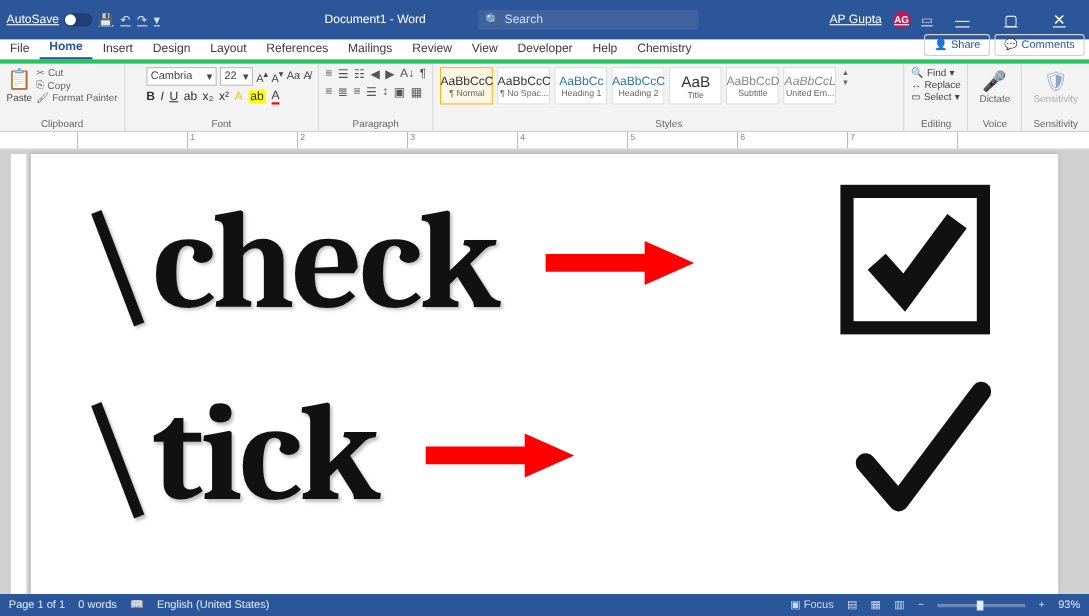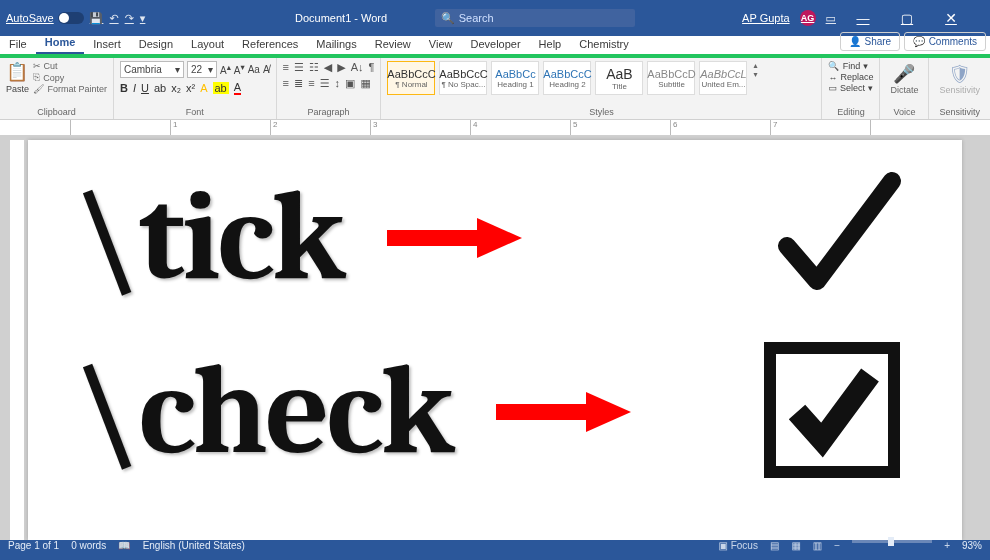--- a/index.html
+++ b/index.html
@@ -7,21 +7,21 @@
 
 
 .titlebar { height: 36px; background: #2b579a; color: #fff; display: flex; align-items: center; font-size: 11px; text-decoration: underline; }
 .titlebar .qa { display: flex; align-items: center; gap: 6px; padding: 0 6px; }
 .titlebar .autosave { display: flex; align-items: center; gap: 4px; }
 .titlebar .toggle { width: 26px; height: 12px; background: #1e3f73; border-radius: 6px; position: relative; }
 .titlebar .toggle::after { content: ""; position: absolute; left: 1px; top: 1px; width: 10px; height: 10px; background: #fff; border-radius: 50%; }
 .titlebar .qa-icon { opacity: .85; cursor: default; }
 .titlebar .doc-title { position: absolute; left: 50%; transform: translateX(-200px); }
 .titlebar .search { position: absolute; left: 50%; transform: translateX(-60px); width: 200px; height: 18px; background: #40639f; border-radius: 2px; display: flex; align-items: center; padding: 0 6px; gap: 4px; font-size: 11px; color: #cfe0ff; }
-.titlebar .right { margin-left: auto; display: flex; align-items: center; gap: 10px; padding-right: 22px; }
+.titlebar .right { margin-left: auto; display: flex; align-items: center; gap: 10px; padding-right: 10px; }
 .titlebar .avatar { width: 16px; height: 16px; border-radius: 50%; background: #be185d; color: #fff; display: flex; align-items: center; justify-content: center; font-size: 9px; font-weight: 600; }
 .titlebar .winbtn { width: 34px; text-align: center; font-size: 13px; }
 .titlebar .winbtn.close { font-size: 14px; }
 
 
 .tabs { height: 22px; background: #fff; display: flex; align-items: flex-end; font-size: 11px; color: #3a3a3a; border-bottom: 4px solid #22c55e; }
 .tabs .tab { padding: 4px 9px; cursor: default; }
 .tabs .tab.active { color: #2b579a; border-bottom: 2px solid #2b579a; font-weight: 600; }
 .tabs .spacer { flex: 1; }
 .tabs .share-btn, .tabs .comments-btn { padding: 3px 8px; border: 1px solid #d0d0d0; border-radius: 3px; margin: 2px 4px 3px 0; font-size: 10px; color: #2b579a; display: flex; align-items: center; gap: 3px; }
@@ -34,21 +34,21 @@
 
 .clip-paste { display: flex; flex-direction: column; align-items: center; gap: 1px; font-size: 9px; }
 .clip-paste .ic { font-size: 18px; }
 .clip-mini { display: flex; flex-direction: column; gap: 1px; font-size: 9px; color: #666; }
 .clip-mini div { display: flex; align-items: center; gap: 3px; }
 
 .font-top { display: flex; align-items: center; gap: 3px; }
 .font-name { width: 64px; height: 17px; border: 1px solid #bbb; background: #fff; font-size: 10px; padding: 0 3px; display: flex; align-items: center; justify-content: space-between; }
 .font-size { width: 30px; height: 17px; border: 1px solid #bbb; background: #fff; font-size: 10px; padding: 0 3px; display: flex; align-items: center; justify-content: space-between; }
 .font-bot { display: flex; align-items: center; gap: 5px; margin-top: 3px; font-size: 11px; color: #333; }
-.font-col { display: flex; flex-direction: column; }
+.font-col { display: flex; flex-direction: column; margin-left: 13px; }
 
 .para-row { display: flex; gap: 5px; font-size: 11px; color: #555; }
 .para-col { display: flex; flex-direction: column; gap: 3px; }
 
 .styles-body { display: flex; gap: 2px; }
 .style-box { width: 48px; height: 34px; border: 1px solid #ddd; background: #fff; display: flex; flex-direction: column; align-items: center; justify-content: center; font-size: 8px; color: #666; }
 .style-box .prev { font-size: 11px; color: #333; }
 .style-box.sel { border-color: #fdb813; background: #fff7e6; }
 
 .edit-col { display: flex; flex-direction: column; gap: 1px; font-size: 9px; color: #444; }
@@ -68,21 +68,21 @@
 .page { width: 100%; height: 100%; background: #fff; box-shadow: 0 0 4px rgba(0,0,0,.2); padding: 26px 40px 0 50px; position: relative; }
 
 .demo { display: flex; flex-direction: column; gap: 30px; }
 .demo-row { display: flex; align-items: center; }
 .demo-text { font-family: Cambria, Georgia, serif; font-weight: 700; font-size: 126px; line-height: 1; color: #111; text-shadow: 2px 2px 3px rgba(0,0,0,.25); letter-spacing: -3px; }
 .arrow { margin-left: 40px; margin-right: 30px; }
 .arrow svg { display: block; }
 .result { margin-left: auto; margin-right: 20px; }
 
 
-.statusbar { height: 20px; background: #2b579a; color: #e4ecf7; display: flex; font-size: 10px; padding: 0 8px; gap: 12px; }
+.statusbar { height: 20px; background: #2b579a; color: #e4ecf7; display: flex; align-items: center; font-size: 10px; padding: 0 8px; gap: 12px; }
 .statusbar .spacer { flex: 1; }
 .statusbar .zoom-track { width: 80px; height: 3px; background: #6b88b8; position: relative; }
 .statusbar .zoom-track::after { content: ""; position: absolute; left: 45%; top: -3px; width: 6px; height: 9px; background: #e4ecf7; }
 .vb { opacity: .85; }
 </style>
 </head>
 <body>
 
 <div class="titlebar">
   <div class="qa">
@@ -308,45 +308,45 @@
     <div class="mark">7</div>
     <div class="mark"></div>
   </div>
 </div>
 
 <div class="canvas">
   <div class="vruler"></div>
   <div class="page">
     <div class="demo">
       <div class="demo-row">
-        <span class="demo-text">\tick</span>
-        <span class="arrow">
-          <svg width="140" height="50" viewBox="0 0 140 50">
-              <line x1="5" y1="25" x2="100" y2="25" stroke="#ff0000" stroke-width="16"></line>
-              <polygon points="95,5 140,25 95,45" fill="#ff0000"></polygon>
-            </svg>
-        </span>
-        <span class="result">
-          <svg width="130" height="140" viewBox="0 0 130 140">
-              <path d="M 15 80 L 45 115 L 120 15" stroke="#111" stroke-width="18" fill="none" stroke-linecap="round" stroke-linejoin="round"></path>
-            </svg>
-        </span>
-      </div>
-      <div class="demo-row">
         <span class="demo-text">\check</span>
         <span class="arrow">
           <svg width="140" height="50" viewBox="0 0 140 50">
               <line x1="5" y1="25" x2="100" y2="25" stroke="#ff0000" stroke-width="16"></line>
               <polygon points="95,5 140,25 95,45" fill="#ff0000"></polygon>
             </svg>
         </span>
         <span class="result">
           <svg width="140" height="140" viewBox="0 0 140 140">
               <rect x="8" y="8" width="124" height="124" stroke="#111" stroke-width="12" fill="none"></rect>
               <path d="M 35 72 L 60 100 L 108 35" stroke="#111" stroke-width="22" fill="none" stroke-linejoin="miter"></path>
+            </svg>
+        </span>
+      </div>
+      <div class="demo-row">
+        <span class="demo-text">\tick</span>
+        <span class="arrow">
+          <svg width="140" height="50" viewBox="0 0 140 50">
+              <line x1="5" y1="25" x2="100" y2="25" stroke="#ff0000" stroke-width="16"></line>
+              <polygon points="95,5 140,25 95,45" fill="#ff0000"></polygon>
+            </svg>
+        </span>
+        <span class="result">
+          <svg width="130" height="140" viewBox="0 0 130 140">
+              <path d="M 15 80 L 45 115 L 120 15" stroke="#111" stroke-width="18" fill="none" stroke-linecap="round" stroke-linejoin="round"></path>
             </svg>
         </span>
       </div>
     </div>
   </div>
 </div>
 
 <div class="statusbar">
   <span>Page 1 of 1</span>
   <span>0 words</span>

